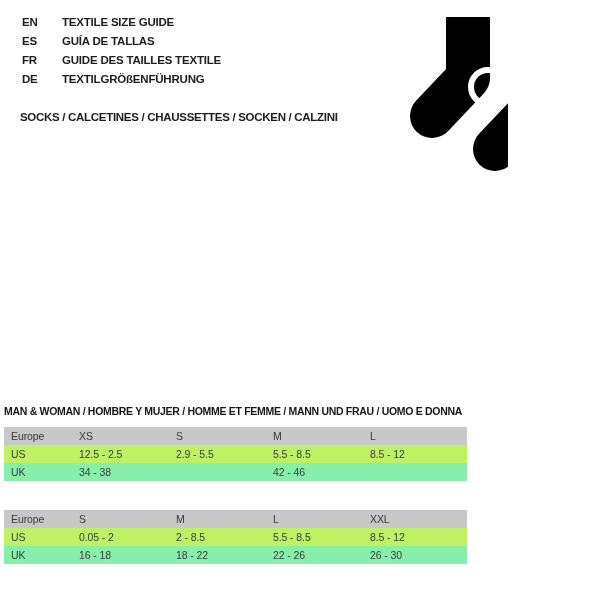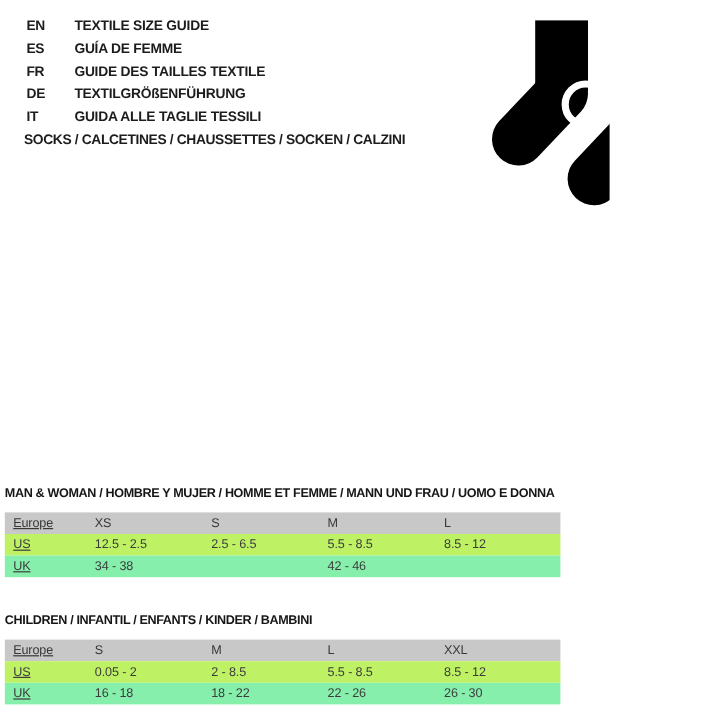--- a/index.html
+++ b/index.html
@@ -78,52 +78,47 @@
     color: #3c3c3c;
     letter-spacing: -0.1px;
   }
   .t-row.head { background: #c8c8c8; color: #383838; }
   .t-row.r-even { background: #bef264; }
   .t-row.r-odd  { background: #86efac; }
   .t-cell-label {
     flex: 0 0 68px;
     padding-left: 7px;
     text-align: left;
-    text-decoration: underline;
   }
   .t-cell {
     flex: 1 1 0;
     text-align: left;
   }
 </style>
 </head>
 <body>
 
 <div class="page">
 
   <div class="lang-block">
     <div class="lang-row">
       <span class="lang-code">EN</span>
       <span class="lang-label">TEXTILE SIZE GUIDE</span>
     </div>
     <div class="lang-row">
       <span class="lang-code">ES</span>
-      <span class="lang-label">GUÍA DE FEMME</span>
+      <span class="lang-label">GUÍA DE TALLAS</span>
     </div>
     <div class="lang-row">
       <span class="lang-code">FR</span>
       <span class="lang-label">GUIDE DES TAILLES TEXTILE</span>
     </div>
     <div class="lang-row">
       <span class="lang-code">DE</span>
       <span class="lang-label">TEXTILGRÖßENFÜHRUNG</span>
-    </div>
-    <div class="lang-row">
-      <span class="lang-code">IT</span>
-      <span class="lang-label">GUIDA ALLE TAGLIE TESSILI</span>
     </div>
   </div>
 
   <div class="product-line">SOCKS / CALCETINES / CHAUSSETTES / SOCKEN / CALZINI</div>
 
   <svg class="socks-icon" viewBox="0 0 170 175" xmlns="http://www.w3.org/2000/svg" aria-hidden="true">
     <defs>
       <g id="sock">
         <rect x="41" y="5" width="44" height="59" fill="#000000"></rect>
         <line x1="63" y1="66" x2="27" y2="104" stroke="#000000" stroke-width="44" stroke-linecap="round"></line>
@@ -139,33 +134,32 @@
     <div class="t-row head">
       <span class="t-cell-label">Europe</span>
       <span class="t-cell">XS</span>
       <span class="t-cell">S</span>
       <span class="t-cell">M</span>
       <span class="t-cell">L</span>
     </div>
     <div class="t-row r-even">
       <span class="t-cell-label">US</span>
       <span class="t-cell">12.5 - 2.5</span>
-      <span class="t-cell">2.5 - 6.5</span>
+      <span class="t-cell">2.9 - 5.5</span>
       <span class="t-cell">5.5 - 8.5</span>
       <span class="t-cell">8.5 - 12</span>
     </div>
     <div class="t-row r-odd">
       <span class="t-cell-label">UK</span>
       <span class="t-cell">34 - 38</span>
       <span class="t-cell">42 - 46</span>
     </div>
   </div>
 
   <div class="size-table table-2">
-    <div class="table-title">CHILDREN / INFANTIL / ENFANTS / KINDER / BAMBINI</div>
     <div class="t-row head">
       <span class="t-cell-label">Europe</span>
       <span class="t-cell">S</span>
       <span class="t-cell">M</span>
       <span class="t-cell">L</span>
       <span class="t-cell">XXL</span>
     </div>
     <div class="t-row r-even">
       <span class="t-cell-label">US</span>
       <span class="t-cell">0.05 - 2</span>

